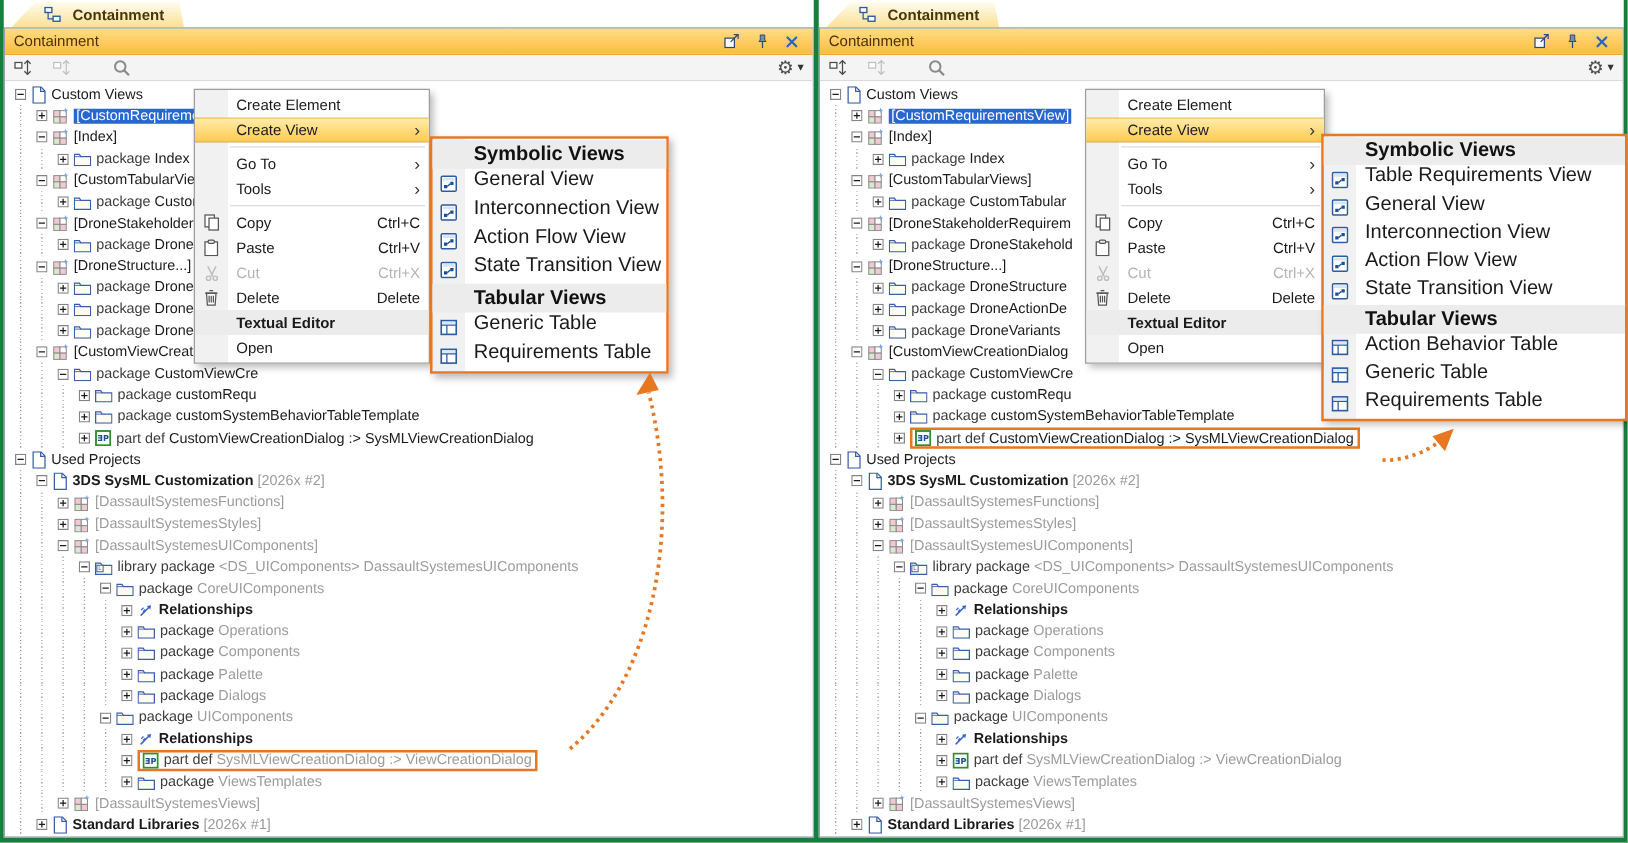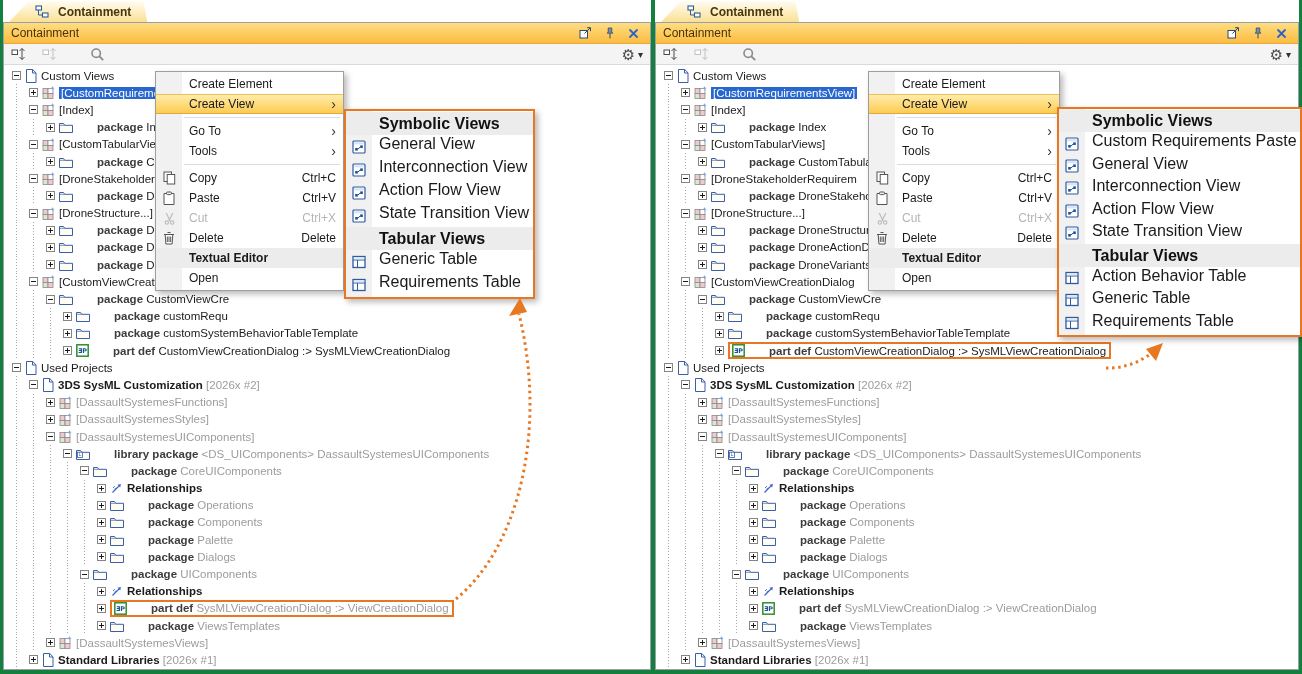--- a/index.html
+++ b/index.html
@@ -35,21 +35,21 @@
   .tree{flex:1;overflow:hidden;position:relative;padding-top:2px;background:#fff;}
   .trow{display:flex;align-items:center;height:17.2px;font-size:11.5px;white-space:nowrap;padding-left:4px;}
   .ind{width:17px;flex:0 0 17px;align-self:stretch;position:relative;}
   .ind i{position:absolute;left:8px;top:0;bottom:0;width:1px;
          background-image:repeating-linear-gradient(to bottom,#a8a8a8 0 1px,transparent 1px 3px);}
   .exp{width:17px;flex:0 0 17px;display:flex;align-items:center;padding-left:4px;box-sizing:border-box;}
   .icn{display:flex;align-items:center;margin-right:4px;}
   .lblwrap{display:inline-flex;align-items:center;}
   .obox{border:2px solid #e87722;padding:0 3px 0 2px;margin:-2px 0;}
   .lbl{display:inline-flex;align-items:center;}
-  .lbl .kw{font-weight:bold;color:#3d3d3d;white-space:pre;margin-left:20px;}
+  .lbl .kw{font-weight:normal;color:#3d3d3d;white-space:pre;}
   .lbl .nm{color:#1b1b1b;white-space:pre;}
   .lbl .dim{color:#9c9c9c;white-space:pre;}
   .lbl .bb{font-weight:bold;color:#1b1b1b;white-space:pre;}
   .lbl.sel{background:#2767cf;padding:0 2px;}
   .lbl.sel span{color:#fff !important;}
 
   
   .ctxmenu{position:absolute;top:71px;background:linear-gradient(to right,#f1f1f1 26px,#fff 26px);
            border:1px solid #9e9e9e;box-shadow:3px 3px 6px rgba(0,0,0,.28);padding:2px 0;
            z-index:5;font-size:12px;}
@@ -2490,21 +2490,21 @@
         <div class="sitem">
           <span class="sic">
             <svg width="14" height="14" viewBox="0 0 14 14">
               <rect x="1" y="1" width="12" height="12" rx="1" fill="#fff" stroke="#2d5b9e" stroke-width="1.2"></rect>
               <rect x="2.2" y="2.2" width="9.6" height="2.2" fill="#d6e4f7"></rect>
               <rect x="3.2" y="8" width="2.6" height="2.6" fill="#1d4f93"></rect>
               <rect x="8.2" y="5.4" width="2.6" height="2.6" fill="#1d4f93"></rect>
               <path d="M5.8 9.2l2.4-2.2" stroke="#1d4f93"></path>
             </svg>
           </span>
-          <span class="slb">Custom Requirements Paste</span>
+          <span class="slb">Table Requirements View</span>
         </div>
         <div class="sitem">
           <span class="sic">
             <svg width="14" height="14" viewBox="0 0 14 14">
               <rect x="1" y="1" width="12" height="12" rx="1" fill="#fff" stroke="#2d5b9e" stroke-width="1.2"></rect>
               <rect x="2.2" y="2.2" width="9.6" height="2.2" fill="#d6e4f7"></rect>
               <rect x="3.2" y="8" width="2.6" height="2.6" fill="#1d4f93"></rect>
               <rect x="8.2" y="5.4" width="2.6" height="2.6" fill="#1d4f93"></rect>
               <path d="M5.8 9.2l2.4-2.2" stroke="#1d4f93"></path>
             </svg>

